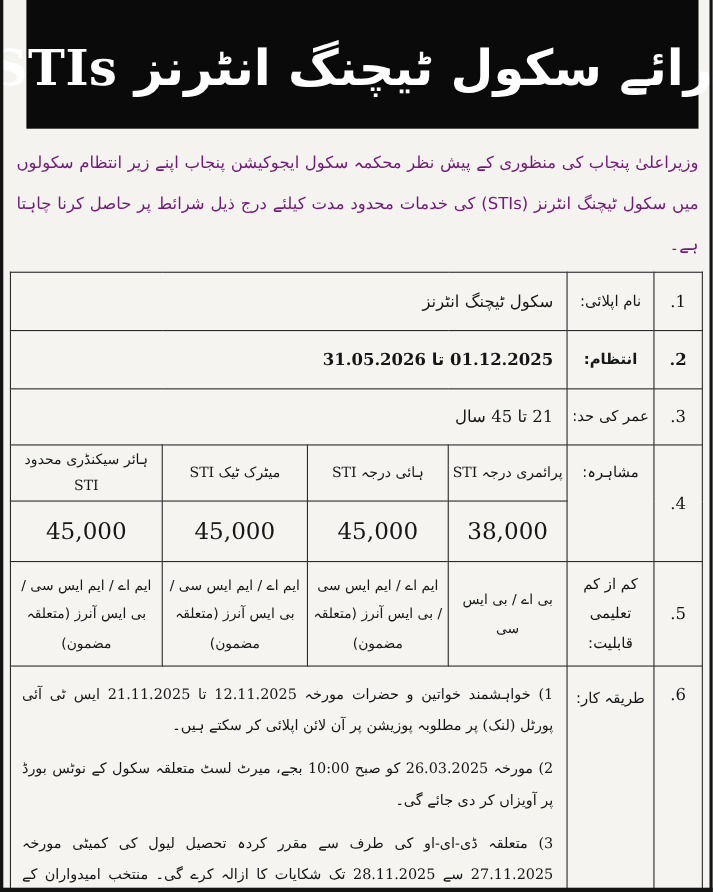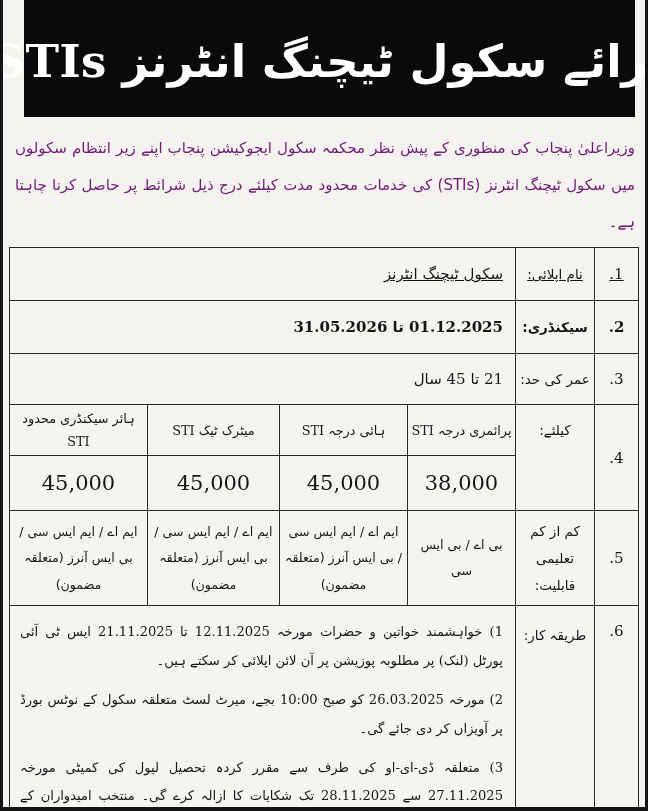--- a/index.html
+++ b/index.html
@@ -42,21 +42,21 @@
   }
   .jobtable td{
     border:1.6px solid #2a2a2a;vertical-align:middle;
     overflow:hidden;
   }
   col.c-no{width:44px;}
   col.c-label{width:79px;}
   col.c-primary{width:108px;}
   col.c-high{width:128px;}
   col.c-matric{width:132px;}
-  tr.r1 td{height:50px;text-decoration:underline;}
+  tr.r1 td{height:50px;}
   tr.r2 td{height:50px;font-weight:bold;}
   tr.r3 td{height:48px;}
   tr.r4a td{height:42px;}
   tr.r4b td{height:52px;}
   tr.r5 td{height:86px;}
   td.no{
     text-align:center;font-size:15px;
     font-family:"DejaVu Serif","Liberation Serif",serif;
   }
   td.lbl{
@@ -109,31 +109,31 @@
       <col class="c-hsec">
   </colgroup>
   <tbody>
     <tr class="r1">
       <td class="no">1.</td>
       <td class="lbl">نام اپلائی:</td>
       <td class="val" colspan="4">سکول ٹیچنگ انٹرنز</td>
     </tr>
     <tr class="r2">
       <td class="no">2.</td>
-      <td class="lbl">سیکنڈری:</td>
+      <td class="lbl">انتظام:</td>
       <td class="val" colspan="4">01.12.2025 تا 31.05.2026</td>
     </tr>
     <tr class="r3">
       <td class="no">3.</td>
       <td class="lbl">عمر کی حد:</td>
       <td class="val" colspan="4">21 تا 45 سال</td>
     </tr>
     <tr class="r4a">
       <td class="no" rowspan="2">4.</td>
-      <td class="lbl lbl-top" rowspan="2">کیلئے:</td>
+      <td class="lbl lbl-top" rowspan="2">مشاہرہ:</td>
       <td class="gh">پرائمری درجہ STI</td>
       <td class="gh">ہائی درجہ STI</td>
       <td class="gh">میٹرک ٹیک STI</td>
       <td class="gh">ہائر سیکنڈری محدود STI</td>
     </tr>
     <tr class="r4b">
       <td class="sal">38,000</td>
       <td class="sal">45,000</td>
       <td class="sal">45,000</td>
       <td class="sal">45,000</td>

